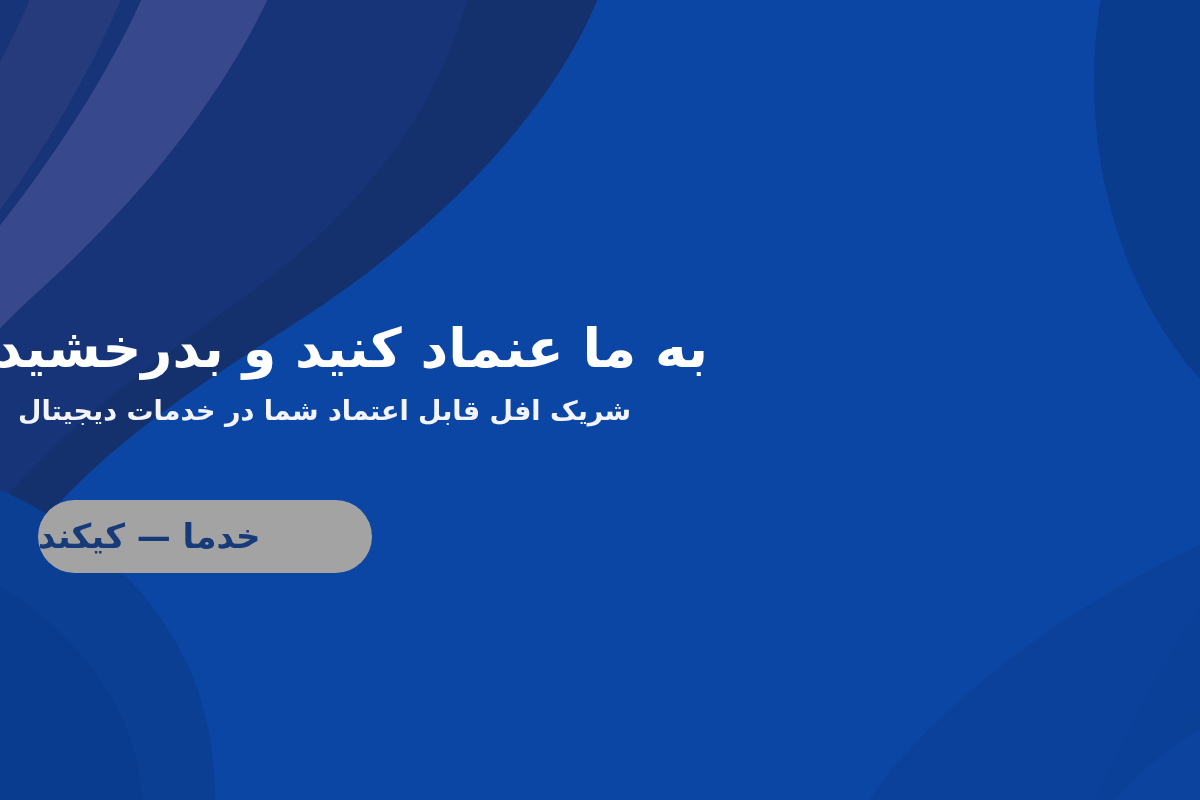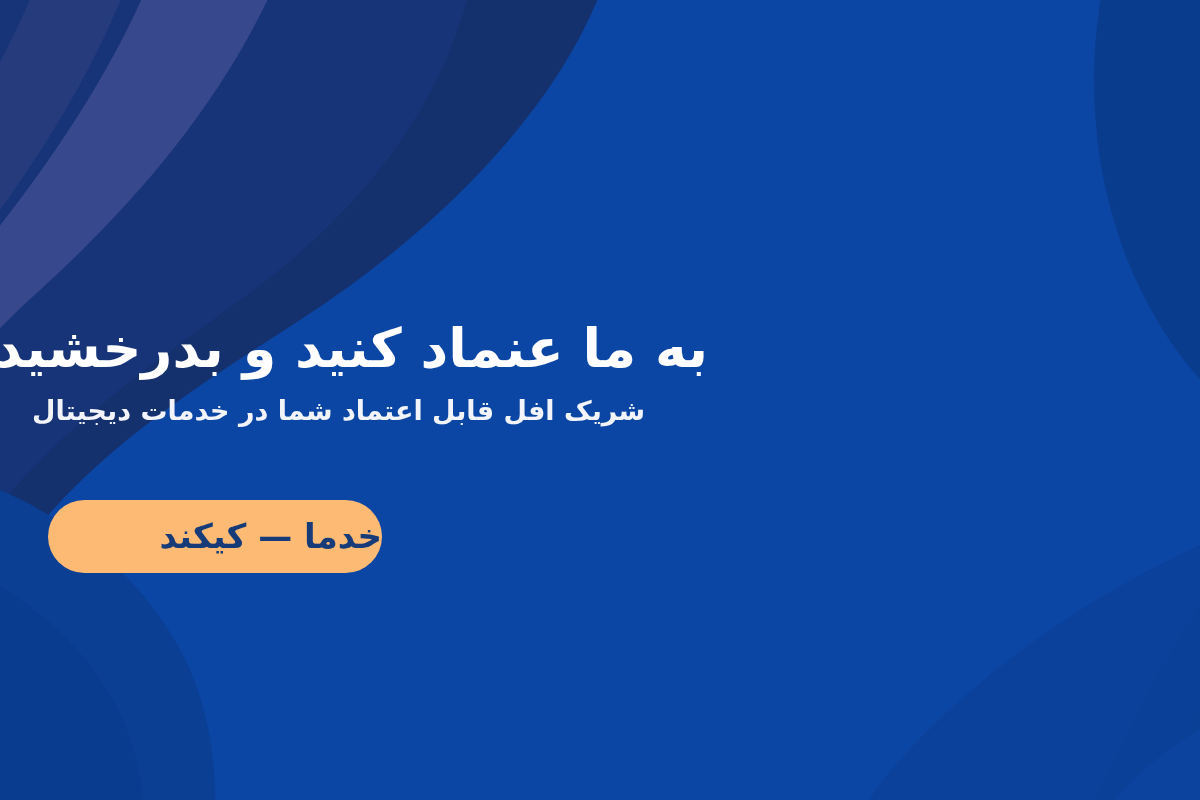--- a/index.html
+++ b/index.html
@@ -65,40 +65,40 @@
     margin: 0;
     padding: 0;
   }
   #subheadline {
     color: #F2F4FA;
     font-size: 27px;
     line-height: 1.3;
     font-weight: 600;
     white-space: nowrap;
     text-align: left;
-    margin: 12px 0 0 14px;
+    margin: 12px 0 0 0;
     padding: 0;
   }
 
   
   #cta-button {
     position: absolute;
-    left: 48px;
+    left: 38px;
     top: 500px;
     width: 334px;
     height: 73px;
-    background: #fdba74;
+    background: #a3a3a3;
     border: none;
     border-radius: 38px;
     color: #173A79;
     font-family: "DejaVu Sans", "Liberation Sans", sans-serif;
     font-size: 34px;
     font-weight: 700;
     line-height: 73px;
-    text-align: right;
+    text-align: left;
     padding: 0;
     cursor: pointer;
     white-space: nowrap;
     direction: rtl;
     box-sizing: border-box;
   }
 </style>
 </head>
 <body>
 

